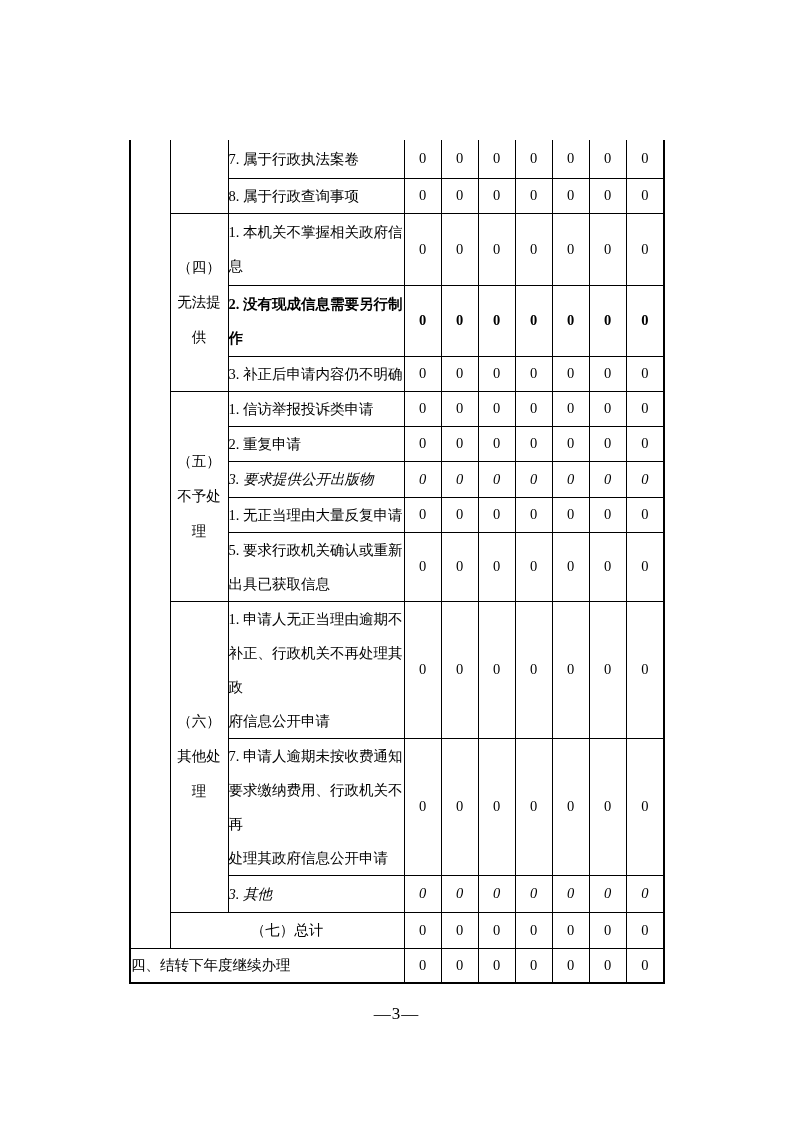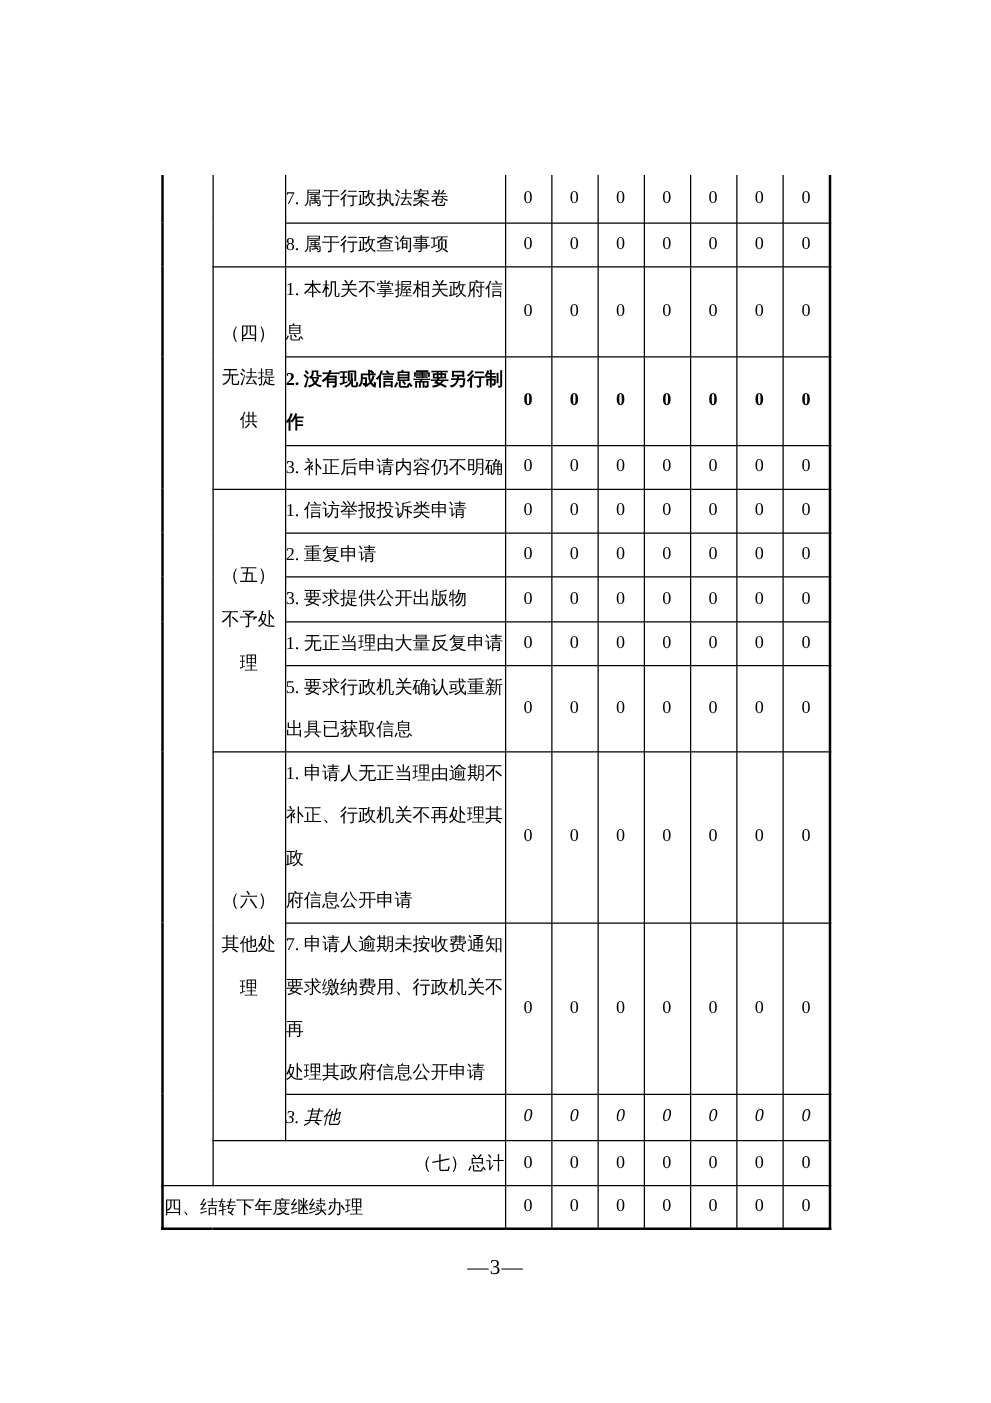--- a/index.html
+++ b/index.html
@@ -47,21 +47,21 @@
   td.slabel {
     text-align: center;
     line-height: 35px;
     white-space: pre-line;
   }
   td.val {
     text-align: center;
     font-size: 15px;
   }
   td.total-label {
-    text-align: right;
+    text-align: center;
     padding-left: 8px;
     margin-left: 16px;
   }
   td.carry-label {
     text-align: left;
     padding-left: 9px;
     font-size: 15px;
   }
   .footer {
     position: absolute;
@@ -166,21 +166,21 @@
           <tr style="height: 35px;">
             <td class="item">2. 重复申请</td>
             <td class="val">0</td>
             <td class="val">0</td>
             <td class="val">0</td>
             <td class="val">0</td>
             <td class="val">0</td>
             <td class="val">0</td>
             <td class="val">0</td>
           </tr>
-          <tr style="height: 36px;">
+          <tr style="height: 36px; font-style: italic;">
             <td class="item">3. 要求提供公开出版物</td>
             <td class="val">0</td>
             <td class="val">0</td>
             <td class="val">0</td>
             <td class="val">0</td>
             <td class="val">0</td>
             <td class="val">0</td>
             <td class="val">0</td>
           </tr>
           <tr style="height: 34px;">

